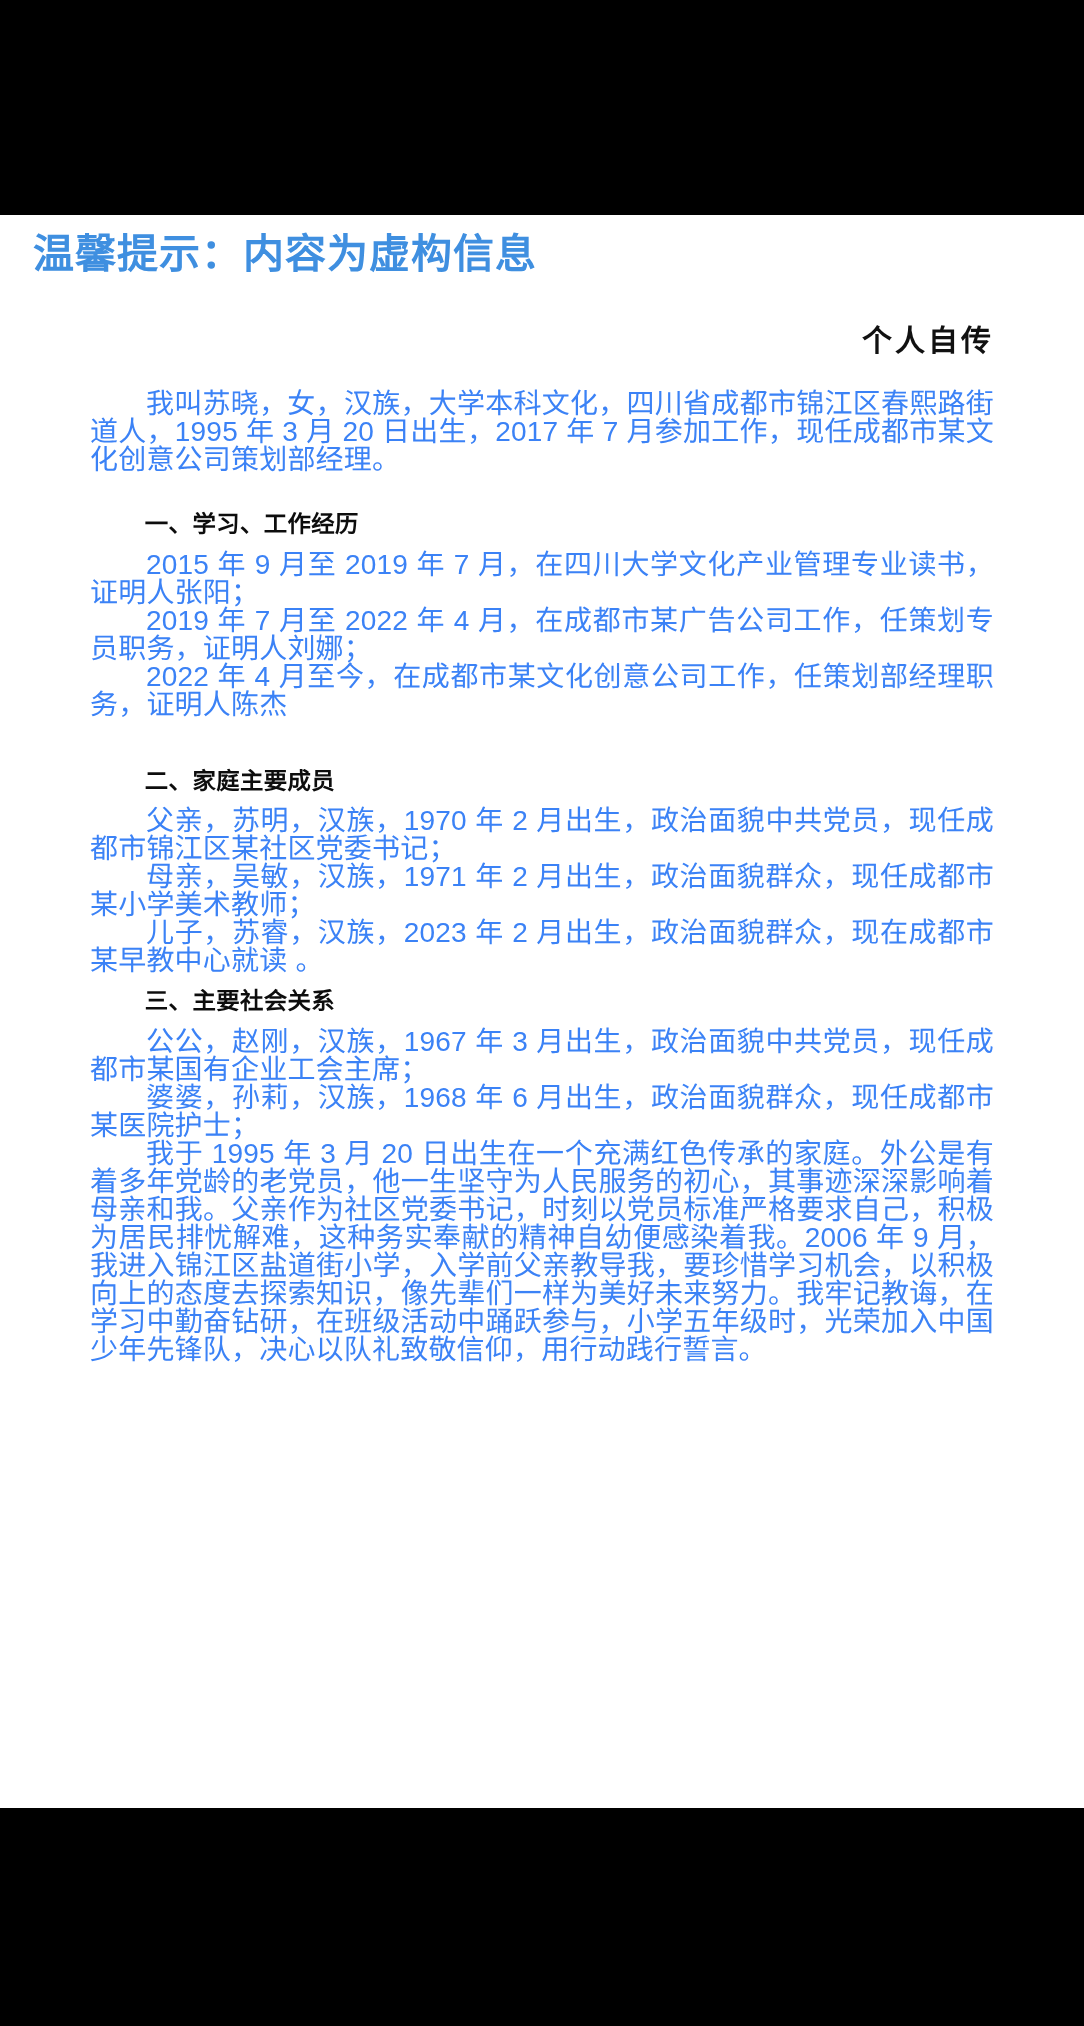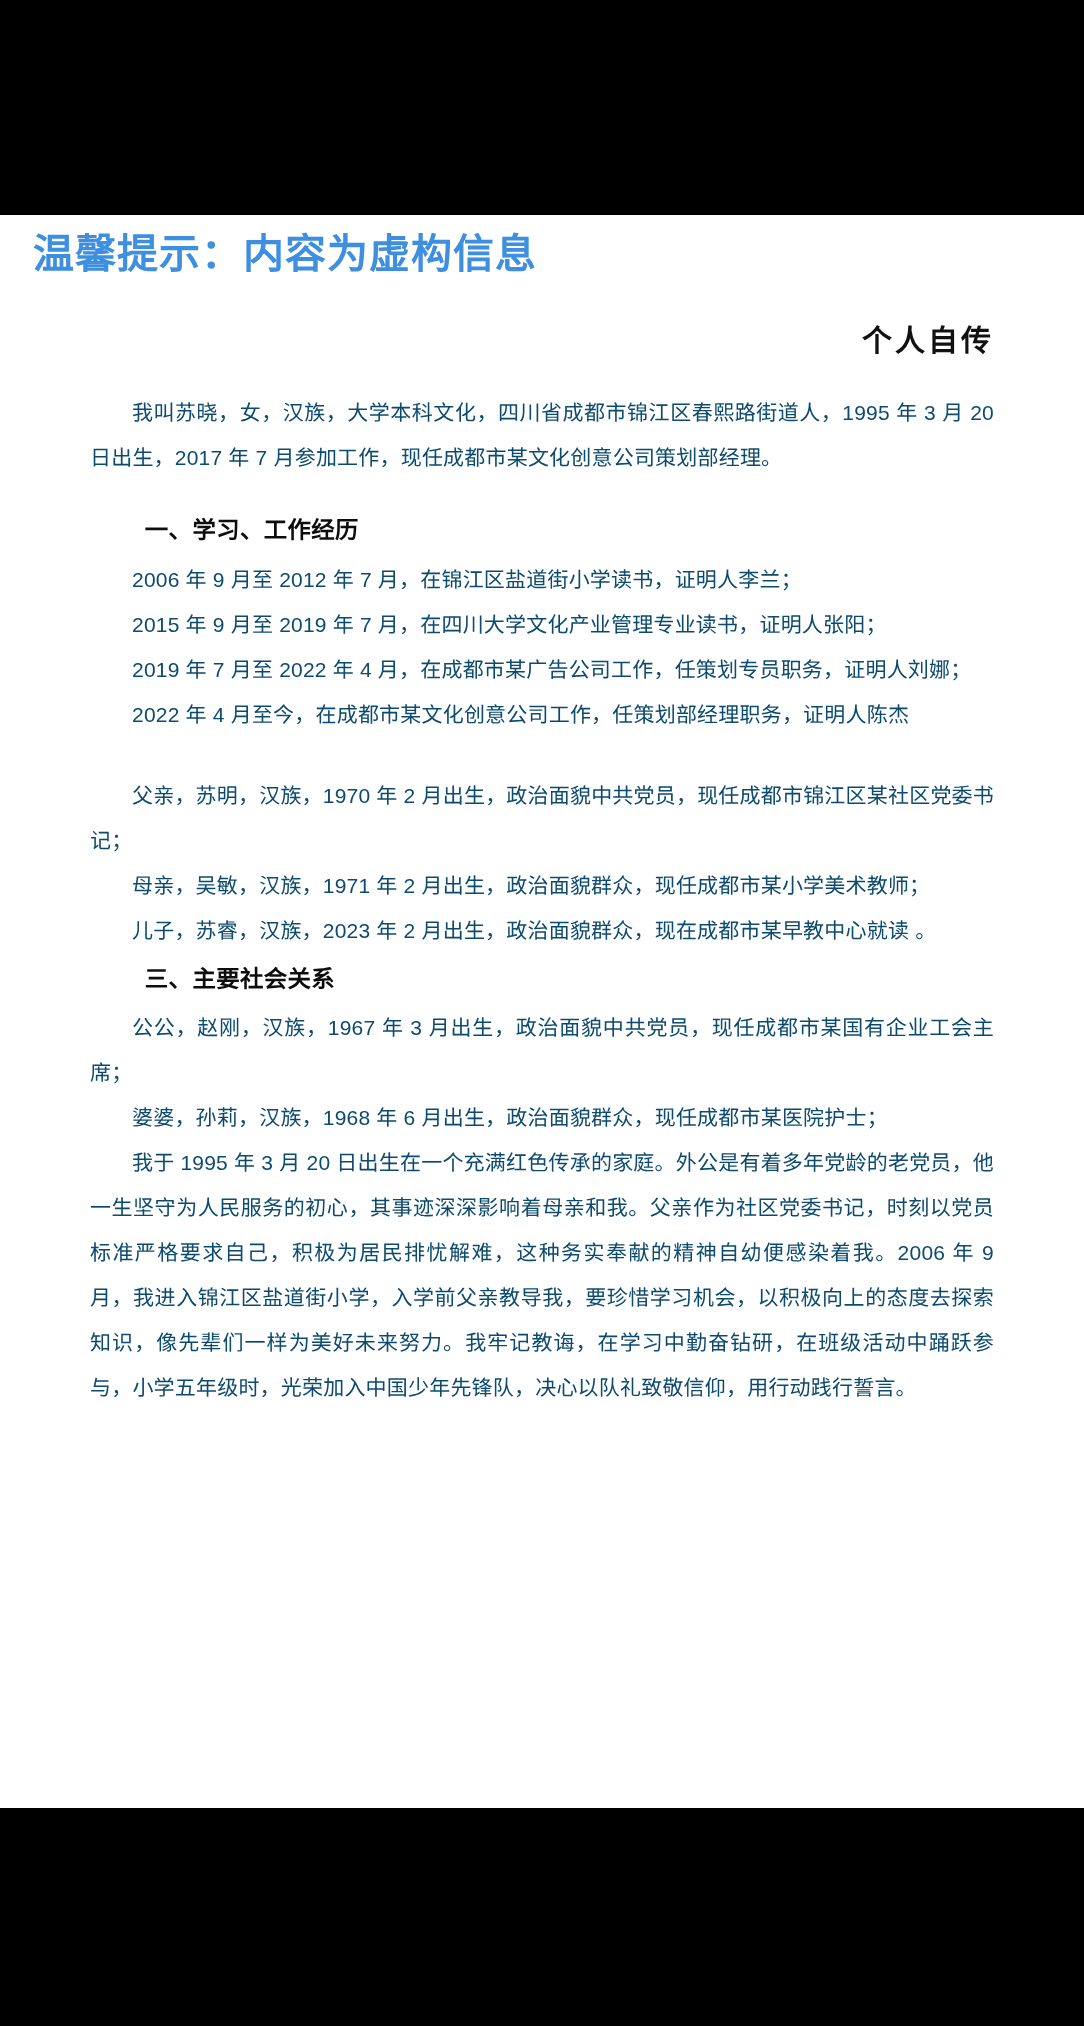--- a/index.html
+++ b/index.html
@@ -63,23 +63,23 @@
   .doc-title {
     text-align: right;
     font-size: 30px;
     font-weight: bold;
     color: #111111;
     letter-spacing: 3px;
     margin: 0 0 28px 0;
     line-height: 1.4;
   }
   .para {
-    font-size: 21px;
-    line-height: 45px;
-    color: #0c4a6e;
+    font-size: 28px;
+    line-height: 28px;
+    color: #3b82f6;
     margin: 0;
     text-align: justify;
     text-justify: inter-ideograph;
     letter-spacing: 0.2px;
   }
   .para.indent {
     text-indent: 2em;
   }
   .section-head {
     font-size: 23.4px;
@@ -108,28 +108,28 @@
     <div class="doc">
 
       <h1 class="doc-title">个人自传</h1>
 
       <p class="para indent">我叫苏晓，女，汉族，大学本科文化，四川省成都市锦江区春熙路街道人，1995 年 3 月 20 日出生，2017 年 7 月参加工作，现任成都市某文化创意公司策划部经理。</p>
 
       <div class="gap-md"></div>
 
       <p class="section-head">一、学习、工作经历</p>
       <div class="list">
-        <p class="para">2006 年 9 月至 2012 年 7 月，在锦江区盐道街小学读书，证明人李兰；</p>
         <p class="para">2015 年 9 月至 2019 年 7 月，在四川大学文化产业管理专业读书，证明人张阳；</p>
         <p class="para">2019 年 7 月至 2022 年 4 月，在成都市某广告公司工作，任策划专员职务，证明人刘娜；</p>
         <p class="para">2022 年 4 月至今，在成都市某文化创意公司工作，任策划部经理职务，证明人陈杰</p>
       </div>
 
       <div class="gap-lg"></div>
 
+      <p class="section-head">二、家庭主要成员</p>
       <div class="list">
         <p class="para">父亲，苏明，汉族，1970 年 2 月出生，政治面貌中共党员，现任成都市锦江区某社区党委书记；</p>
         <p class="para">母亲，吴敏，汉族，1971 年 2 月出生，政治面貌群众，现任成都市某小学美术教师；</p>
         <p class="para">儿子，苏睿，汉族，2023 年 2 月出生，政治面貌群众，现在成都市某早教中心就读 。</p>
       </div>
 
       <p class="section-head">三、主要社会关系</p>
       <div class="list">
         <p class="para">公公，赵刚，汉族，1967 年 3 月出生，政治面貌中共党员，现任成都市某国有企业工会主席；</p>
         <p class="para">婆婆，孙莉，汉族，1968 年 6 月出生，政治面貌群众，现任成都市某医院护士；</p>

